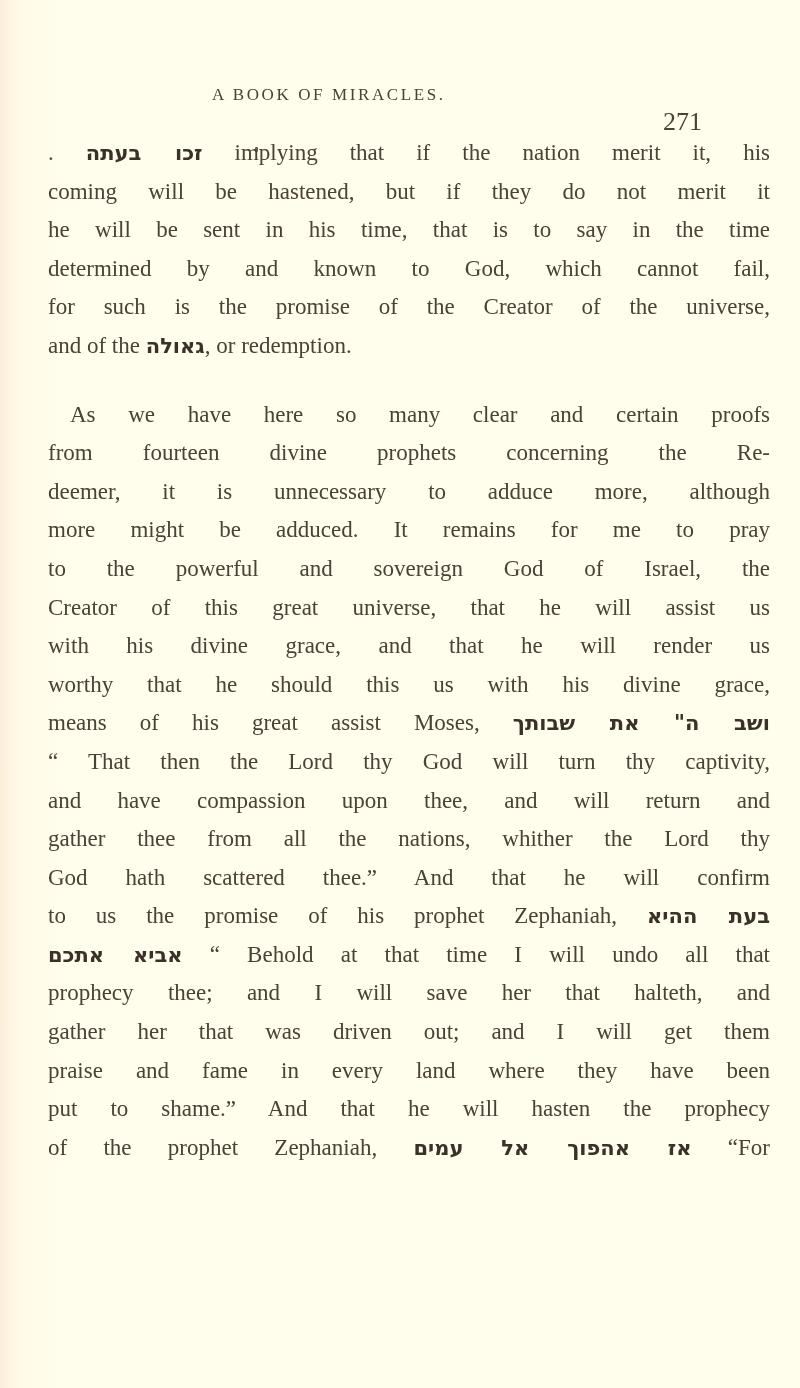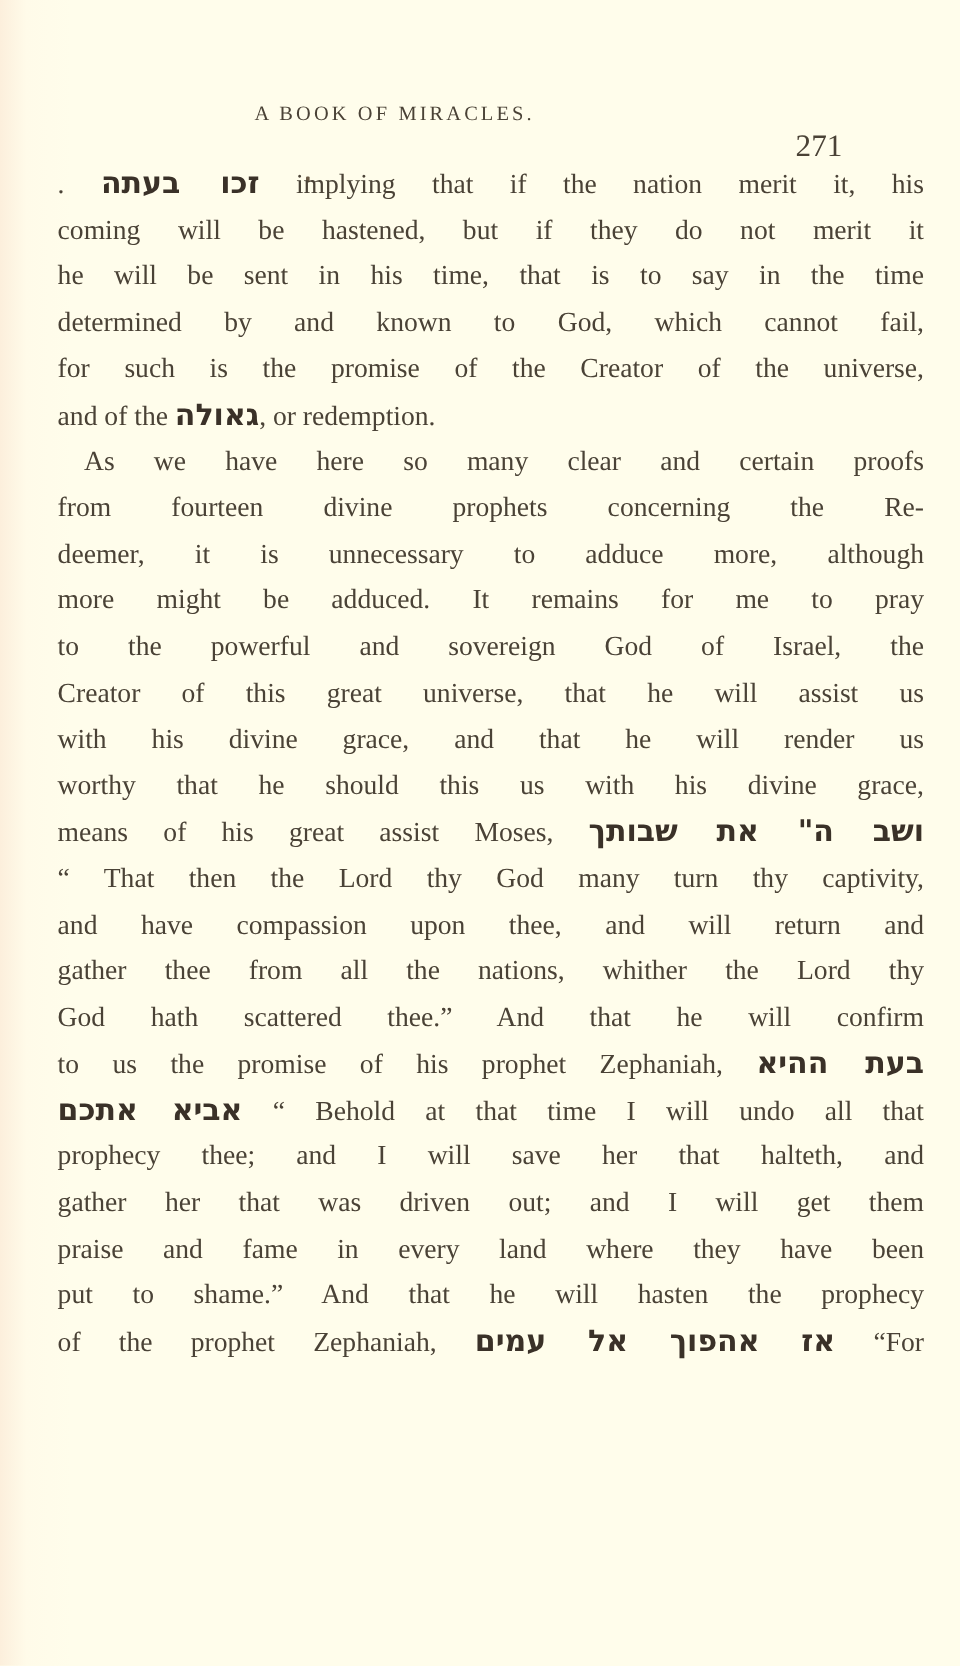--- a/index.html
+++ b/index.html
@@ -67,25 +67,26 @@
       white-space: nowrap;
       text-align: justify;
       text-align-last: justify;
       color: #4a4236;
     }
     .line.last {
       text-align-last: left;
     }
     .line.indent {
       padding-left: 22px;
+      margin-top: 30px;
     }
     .heb {
       font-family: "DejaVu Sans", sans-serif;
       font-weight: bold;
-      font-size: 25px;
+      font-size: 21px;
       color: #3a3128;
       unicode-bidi: isolate;
       direction: rtl;
     }
   </style>
 </head>
 <body>
 
 <div class="page">
   <div class="running-head">
@@ -103,21 +104,21 @@
     <span class="line last"><span>and of the </span><span class="heb">גאולה</span><span>, or redemption.</span></span>
     <span class="line indent"><span>As we have here so many clear and certain proofs</span></span>
     <span class="line"><span>from fourteen divine prophets concerning the Re-</span></span>
     <span class="line"><span>deemer, it is unnecessary to adduce more, although</span></span>
     <span class="line"><span>more might be adduced. It remains for me to pray</span></span>
     <span class="line"><span>to the powerful and sovereign God of Israel, the</span></span>
     <span class="line"><span>Creator of this great universe, that he will assist us</span></span>
     <span class="line"><span>with his divine grace, and that he will render us</span></span>
     <span class="line"><span>worthy that he should this us with his divine grace,</span></span>
     <span class="line"><span>means of his great assist Moses, </span><span class="heb">ושב ה" את שבותך</span></span>
-    <span class="line"><span>“ That then the Lord thy God many turn thy captivity,</span></span>
+    <span class="line"><span>“ That then the Lord thy God will turn thy captivity,</span></span>
     <span class="line"><span>and have compassion upon thee, and will return and</span></span>
     <span class="line"><span>gather thee from all the nations, whither the Lord thy</span></span>
     <span class="line"><span>God hath scattered thee.” And that he will confirm</span></span>
     <span class="line"><span>to us the promise of his prophet Zephaniah, </span><span class="heb">בעת ההיא</span></span>
     <span class="line"><span class="heb">אביא אתכם</span><span> “ Behold at that time I will undo all that</span></span>
     <span class="line"><span>prophecy thee; and I will save her that halteth, and</span></span>
     <span class="line"><span>gather her that was driven out; and I will get them</span></span>
     <span class="line"><span>praise and fame in every land where they have been</span></span>
     <span class="line"><span>put to shame.” And that he will hasten the prophecy</span></span>
     <span class="line"><span>of the prophet Zephaniah, </span><span class="heb">אז אהפוך אל עמים</span><span> “For</span></span>

